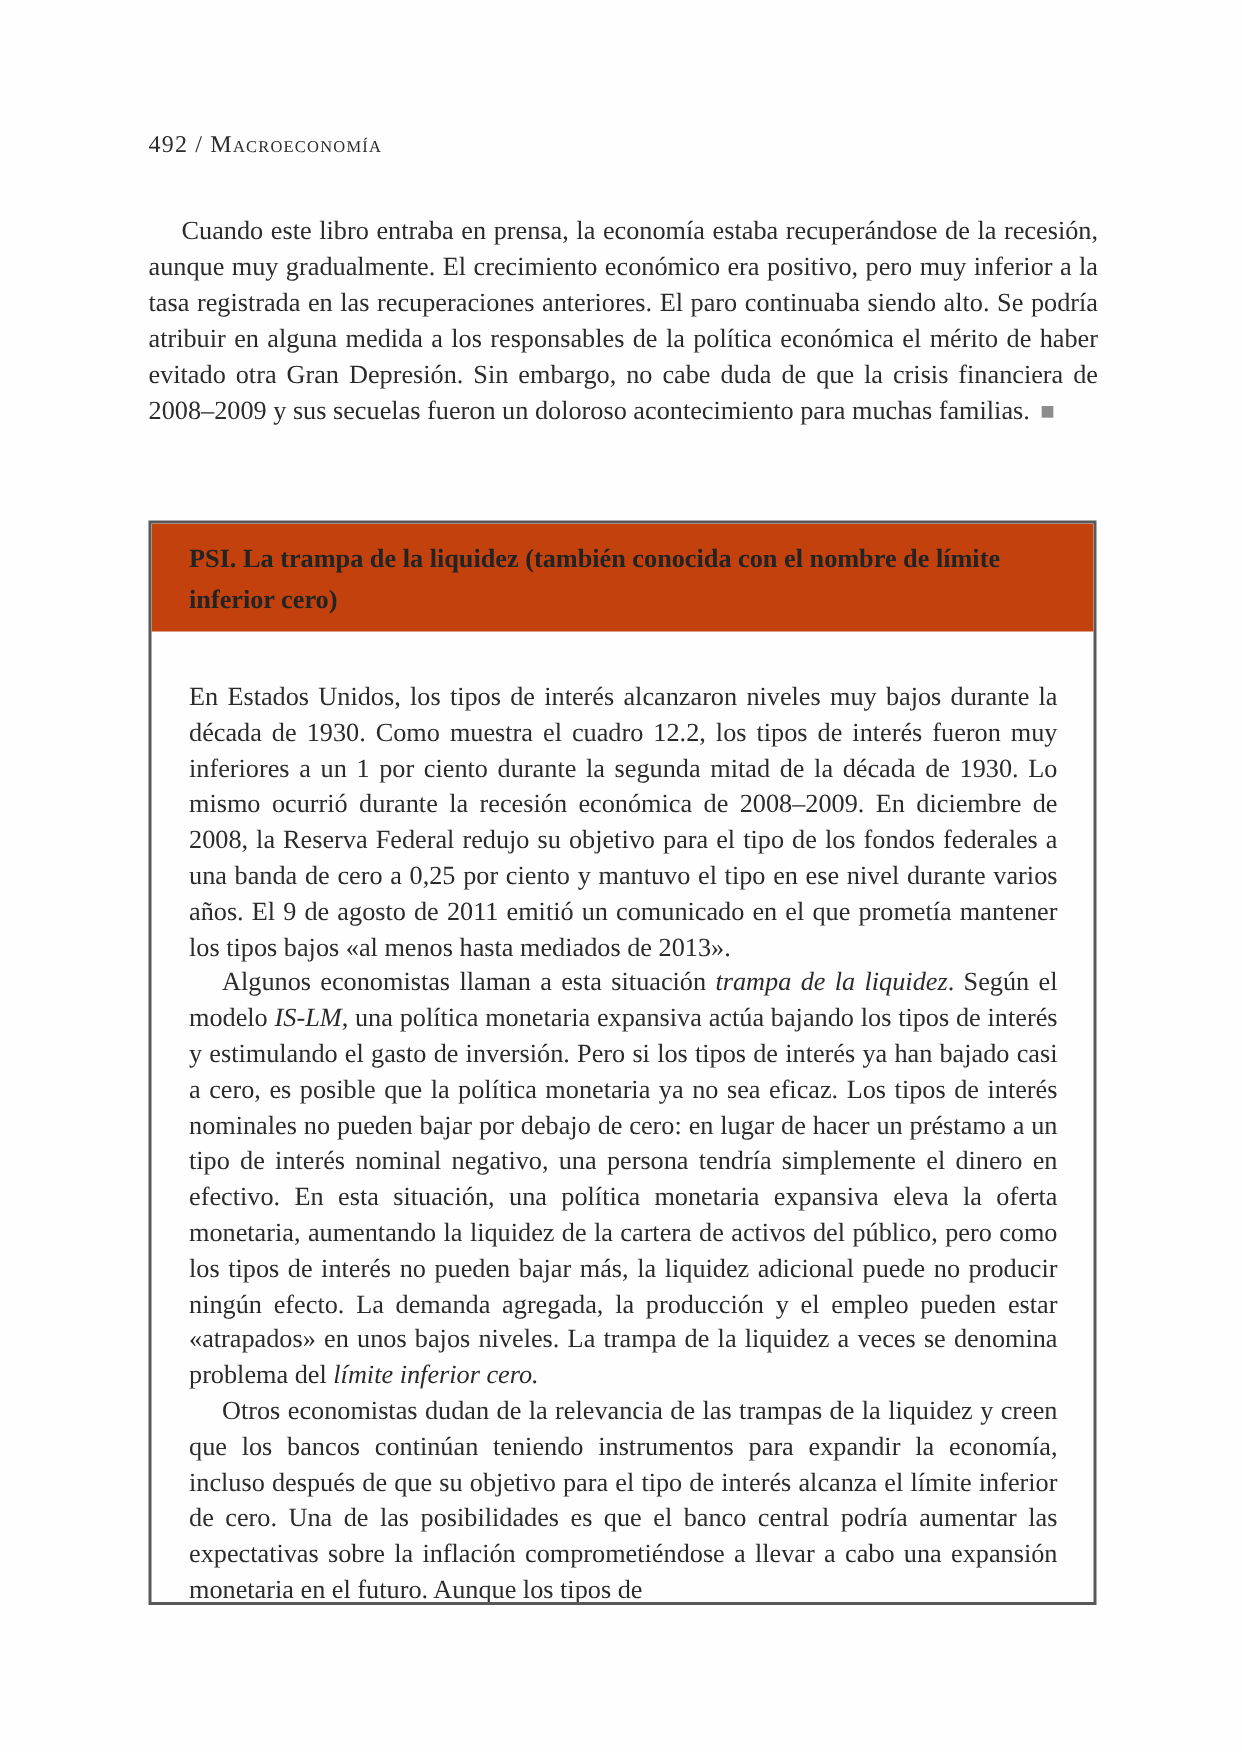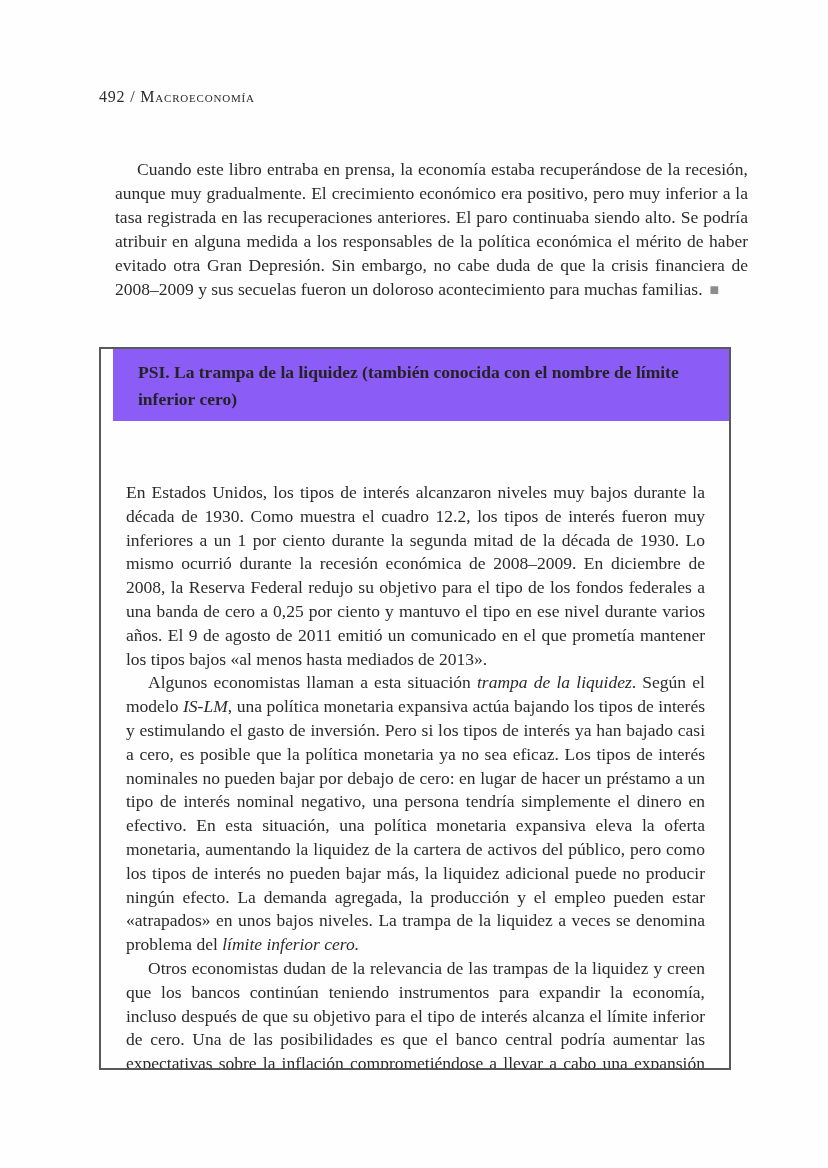--- a/index.html
+++ b/index.html
@@ -27,55 +27,53 @@
   }
   .intro-paragraph {
     position: absolute;
     left: 99px;
     top: 141px;
     width: 633px;
     font-size: 17.5px;
     line-height: 24px;
     text-align: justify;
     text-indent: 22px;
-    margin: 16px;
+    margin: 0;
   }
   .end-marker {
     font-style: normal;
     color: #8c8c8c;
     font-size: 16px;
     margin-left: 7px;
     letter-spacing: 0;
   }
   .psi-box {
     position: absolute;
     left: 99px;
     top: 347px;
     width: 632px;
     height: 723px;
     box-sizing: border-box;
     border: 2px solid #58595b;
     background: #fefefe;
     overflow: hidden;
   }
   .psi-box-header {
-    background: #8b5cf6;
+    background: #c2410c;
     padding: 10px 25px 8px 25px;
-    margin-left: 12px;
   }
   .psi-box-title {
     font-weight: bold;
     font-size: 17.5px;
     line-height: 27px;
     max-width: 545px;
     color: #232323;
   }
   .psi-box-body {
     padding: 32px 24px 0 25px;
-    margin-top: 28px;
   }
   .psi-box-body p {
     margin: 0;
     font-size: 17.5px;
     line-height: 23.8px;
     text-align: justify;
   }
   .psi-box-body p.indent {
     text-indent: 22px;
   }

